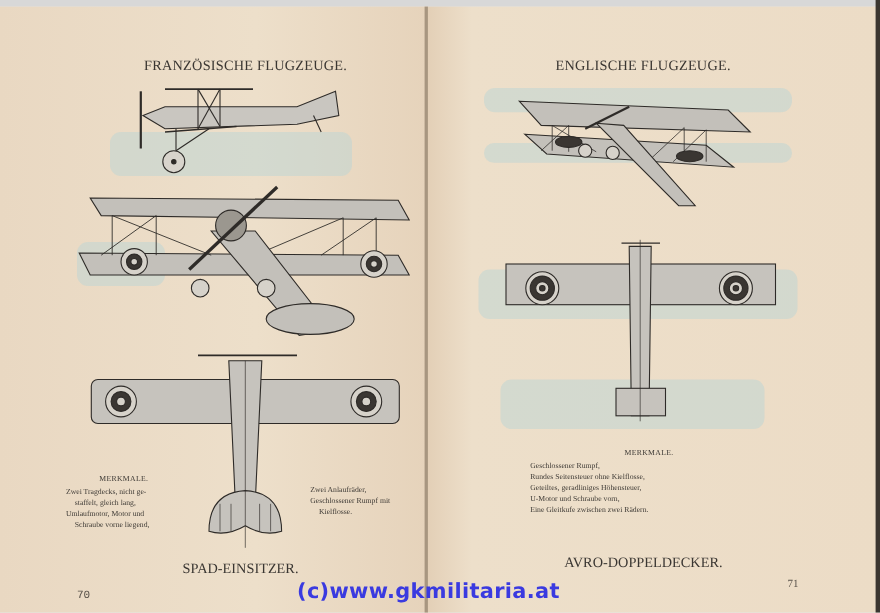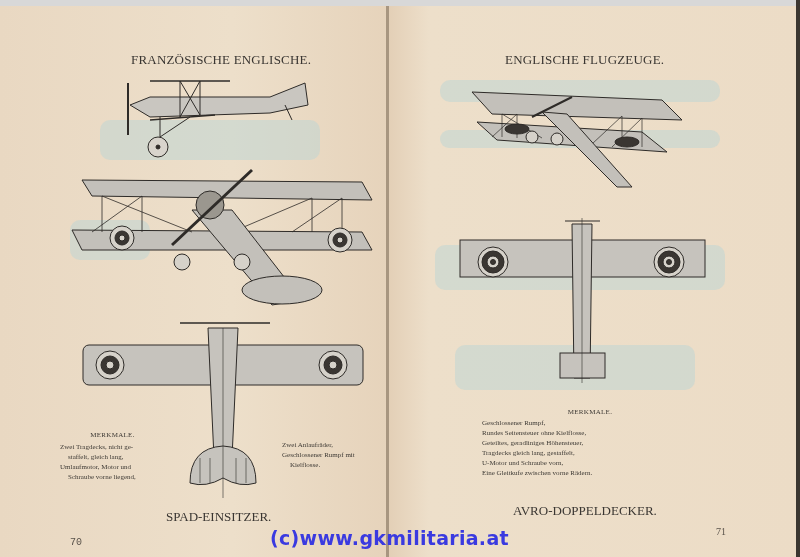--- a/index.html
+++ b/index.html
@@ -30,21 +30,21 @@
 <div class="spine"></div>
 <div class="rightedge"></div>
 
 <div class="ghost" style="left:100px;top:120px;width:220px;height:40px;"></div>
 <div class="ghost" style="left:70px;top:220px;width:80px;height:40px;"></div>
 <div class="ghost" style="left:440px;top:80px;width:280px;height:22px;"></div>
 <div class="ghost" style="left:440px;top:130px;width:280px;height:18px;"></div>
 <div class="ghost" style="left:435px;top:245px;width:290px;height:45px;"></div>
 <div class="ghost" style="left:455px;top:345px;width:240px;height:45px;"></div>
 
-<div class="title" style="left:131px;top:52px;">FRANZÖSISCHE ENGLISCHE.</div>
+<div class="title" style="left:131px;top:52px;">FRANZÖSISCHE FLUGZEUGE.</div>
 
 <svg class="illu" style="left:120px;top:75px;" width="200" height="95" viewBox="0 0 200 95">
   <g fill="#c9c6c0" stroke="#2e2b28" stroke-width="1">
     <line x1="8" y1="8" x2="8" y2="60" stroke-width="2"></line>
     <path d="M10 30 L30 22 L150 22 L185 8 L188 30 L150 38 L30 42 Z"></path>
     <path d="M30 6 L110 6" stroke-width="1.5" fill="none"></path>
     <path d="M30 45 L95 40" stroke-width="1.5" fill="none"></path>
     <line x1="60" y1="6" x2="60" y2="42"></line>
       <line x1="80" y1="6" x2="80" y2="40"></line>
     <line x1="60" y1="6" x2="80" y2="40"></line>
@@ -165,21 +165,20 @@
       <circle cx="209" cy="44" r="6" fill="#d6d2ca"></circle>
       <circle cx="209" cy="44" r="2.5" fill="#3a3632"></circle>
   </g>
 </svg>
 
 <div class="merk" style="left:508px;top:407px;width:160px;">
   <div class="hd" style="padding-left:4px;">MERKMALE.</div>
   <div style="margin-top:1px;margin-left:-26px;">Geschlossener Rumpf,</div>
   <div style="margin-left:-26px;">Rundes Seitensteuer ohne Kielflosse,</div>
   <div style="margin-left:-26px;">Geteiltes, geradliniges Höhensteuer,</div>
-  <div style="margin-left:-26px;">Tragdecks gleich lang, gestaffelt,</div>
   <div style="margin-left:-26px;">U-Motor und Schraube vorn,</div>
-  <div style="margin-left:-26px;">Eine Gleitkufe zwischen vorne Rädern.</div>
+  <div style="margin-left:-26px;">Eine Gleitkufe zwischen zwei Rädern.</div>
 </div>
 
 <div class="caption" style="left:513px;top:503px;">AVRO-DOPPELDECKER.</div>
 <div class="pagenum" style="left:716px;top:526px;">71</div>
 
 <div class="watermark">(c)www.gkmilitaria.at</div>
 
 </body></html>

